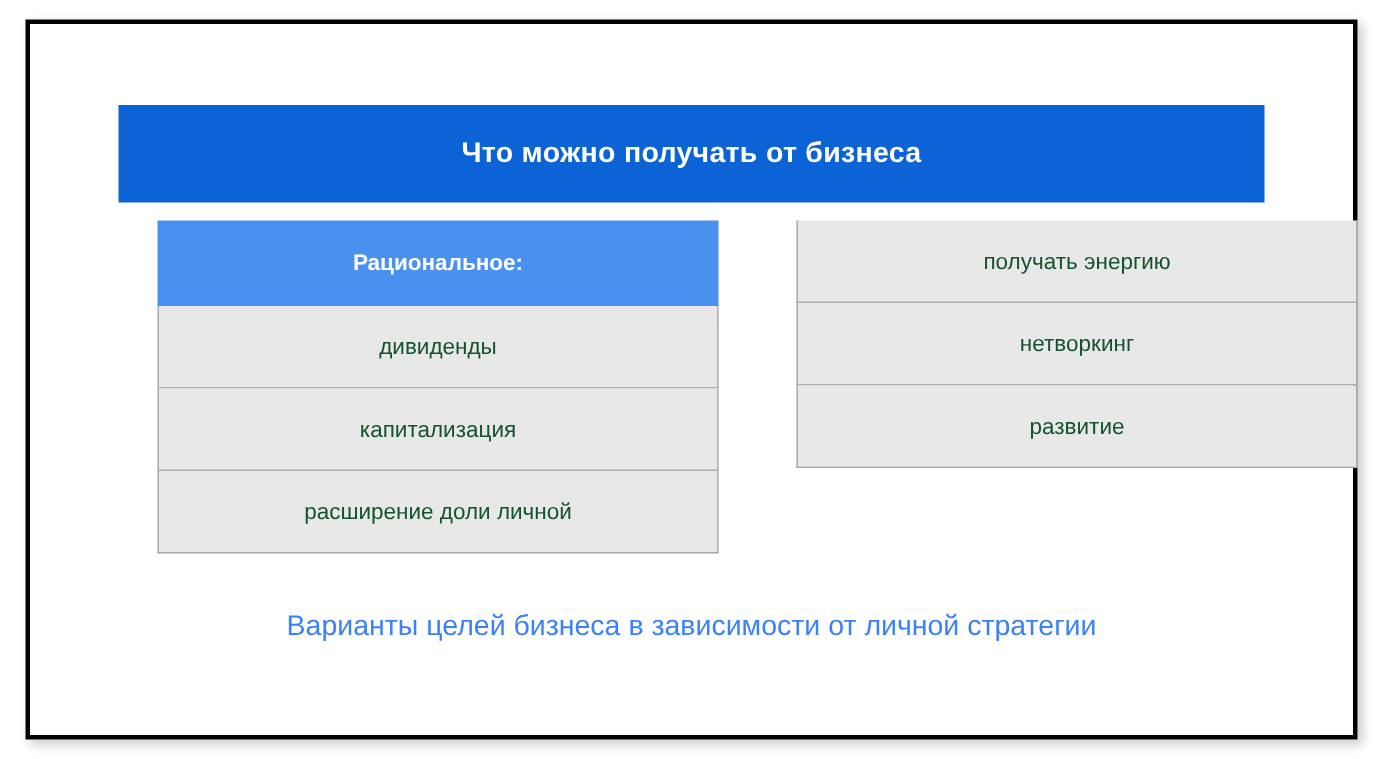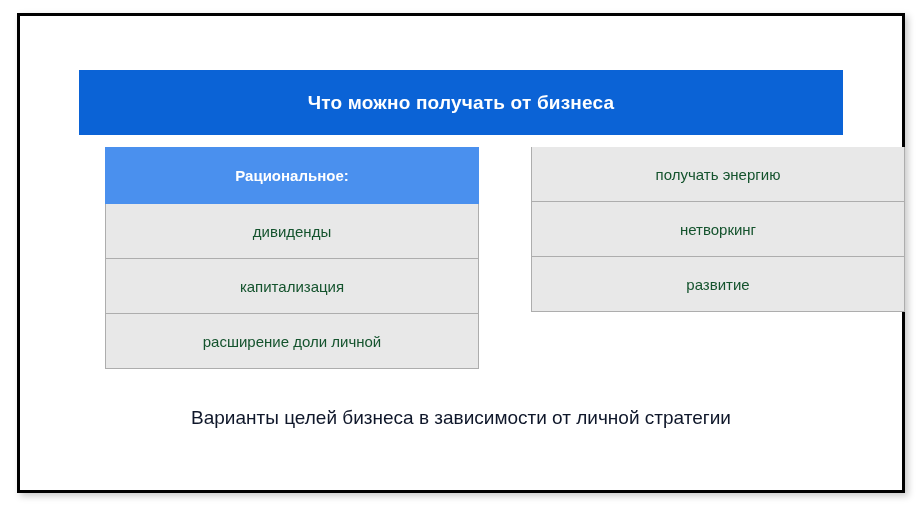--- a/index.html
+++ b/index.html
@@ -100,21 +100,21 @@
 
   
   .caption {
     position: absolute;
     left: 0;
     top: 391px;
     width: 100%;
     text-align: center;
   }
   .caption-text {
-    color: #0f172a;
+    color: #3b82f6;
     font-size: 19px;
   }
 </style>
 </head>
 <body>
 
 <div id="slide-frame">
   <div id="slide-canvas">
 
     <div class="title-banner">

